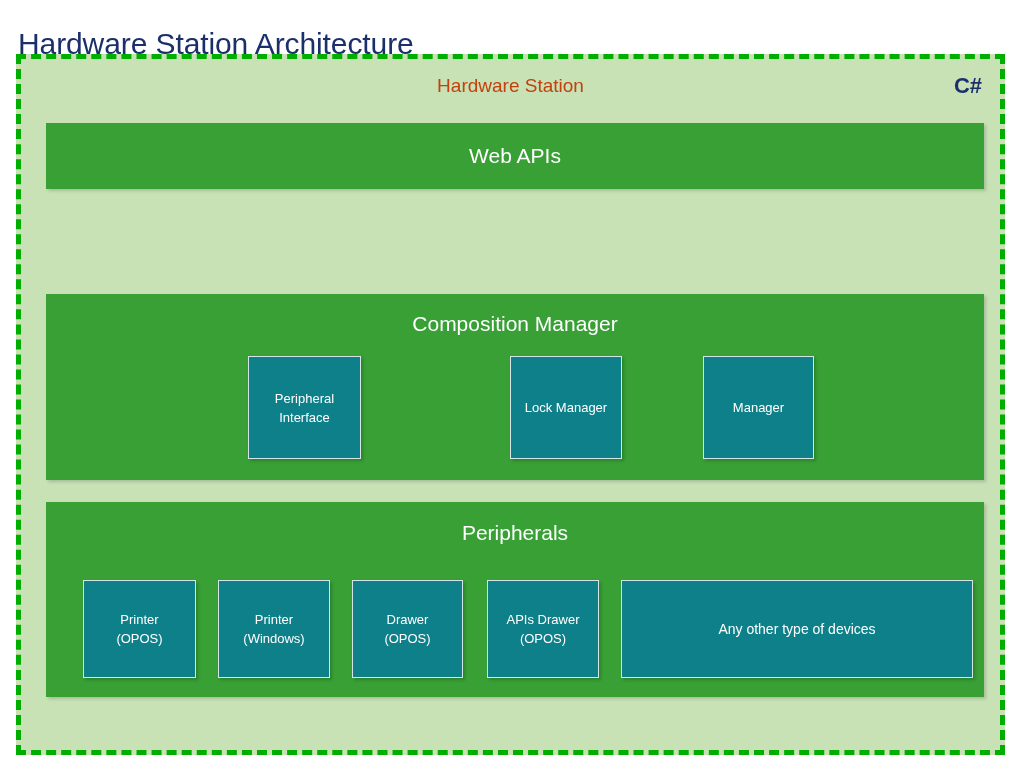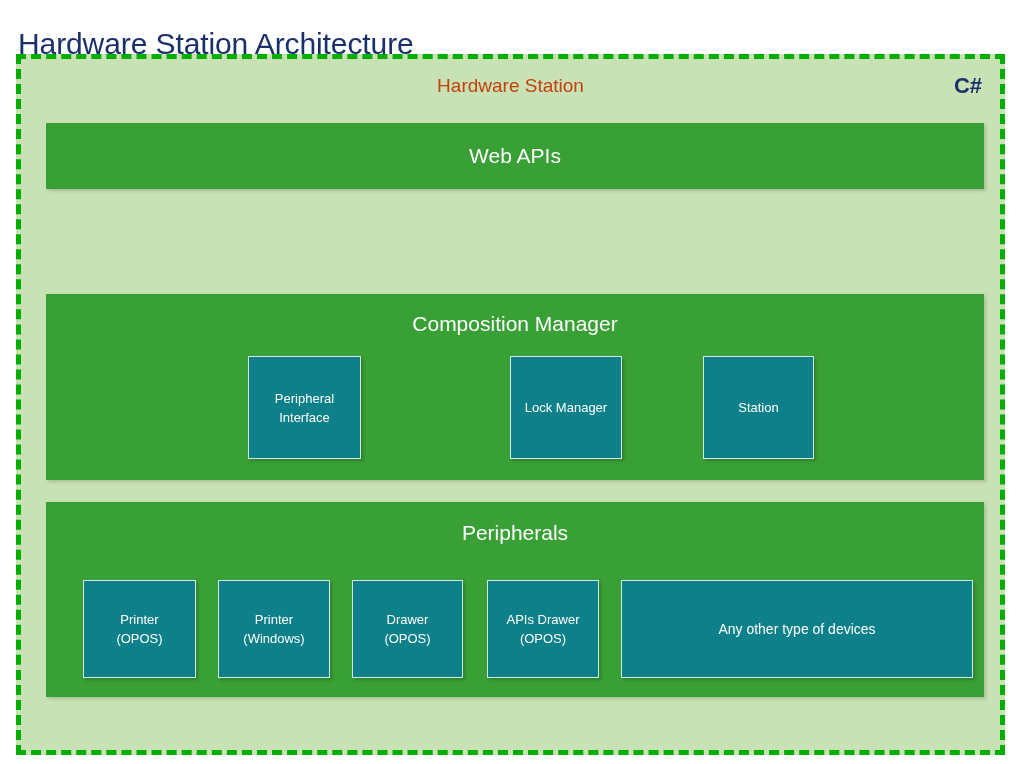--- a/index.html
+++ b/index.html
@@ -158,21 +158,21 @@
     <div class="component-box" id="box-peripheral-interface">
       <span class="component-label">Peripheral
 Interface</span>
     </div>
 
     <div class="component-box" id="box-lock-manager">
       <span class="component-label">Lock Manager</span>
     </div>
 
     <div class="component-box" id="box-security">
-      <span class="component-label">Station</span>
+      <span class="component-label">Manager</span>
     </div>
   </div>
 
   <div class="layer" id="layer-peripherals">
     <div class="layer-title">Peripherals</div>
 
     <div class="component-box" id="box-printer-opos">
       <span class="component-label">Printer
 (OPOS)</span>
     </div>

